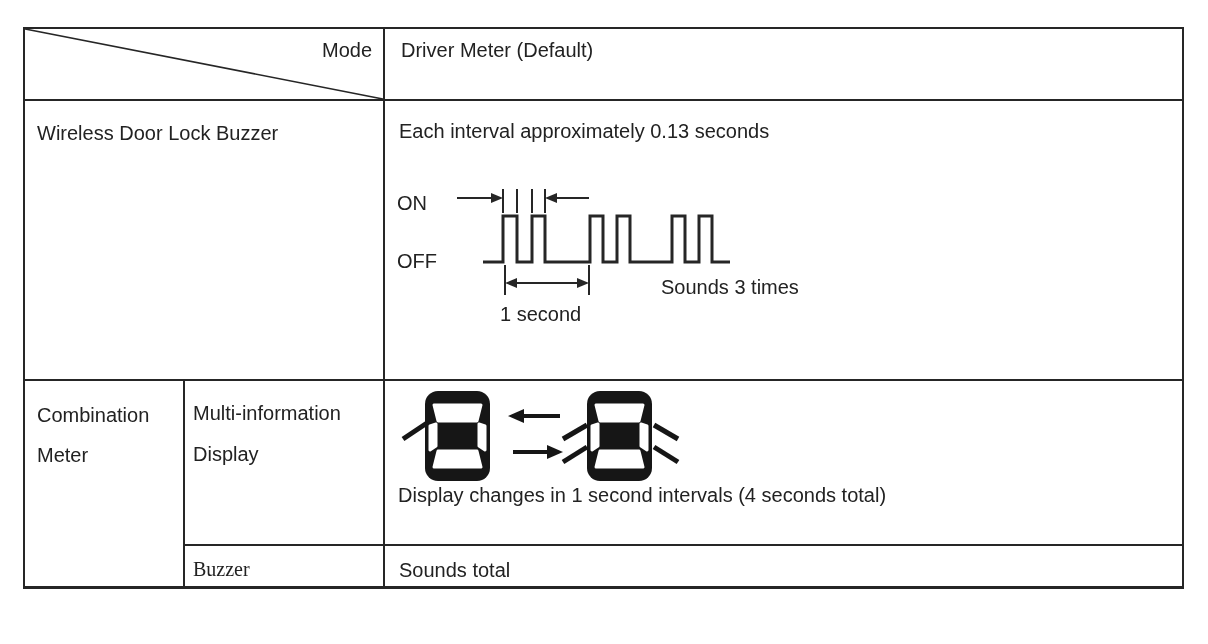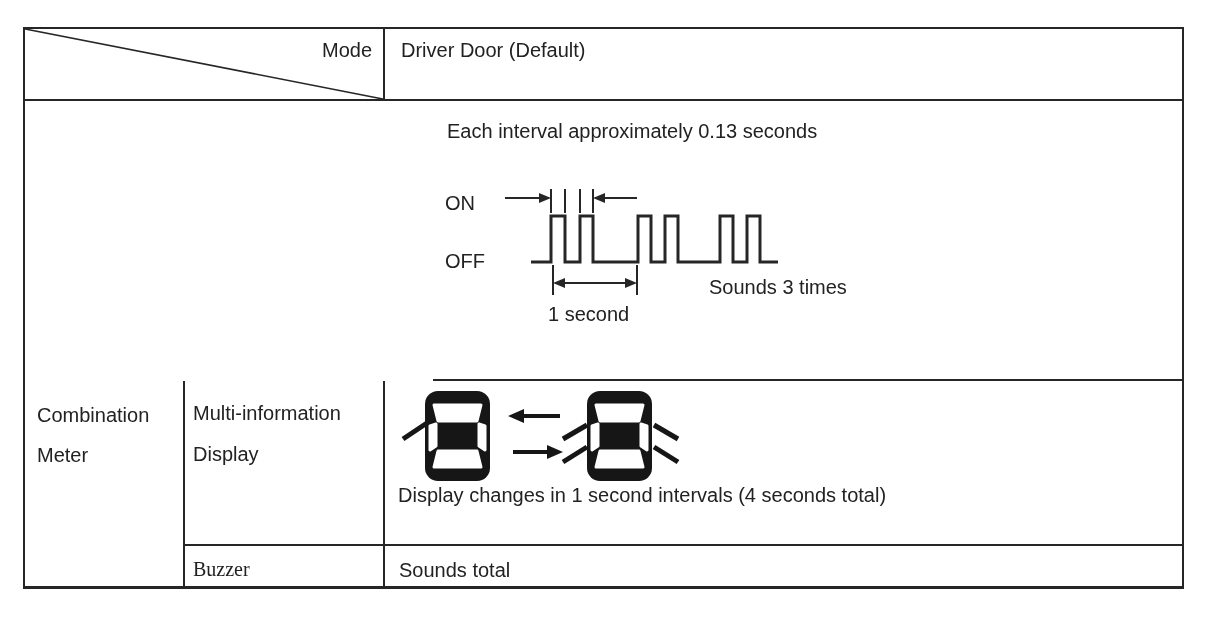--- a/index.html
+++ b/index.html
@@ -17,21 +17,21 @@
     grid-template-rows:72px 280px 165px auto;
     background:#fff;
   }
   .cell { position:relative; font-size:20px; line-height:24px; color:#222; }
   .b-r { border-right:2px solid #262626; }
   .b-b { border-bottom:2px solid #262626; }
 
   .c-head-left   { grid-column:1 / 3; grid-row:1; }
   .c-head-right  { grid-column:3; grid-row:1; padding:9px 10px 0 16px; }
   .c-wl-label    { grid-column:1 / 3; grid-row:2; padding:20px 10px 0 12px; }
-  .c-wl-content  { grid-column:3; grid-row:2;margin-left:48px; }
+  .c-wl-content  { grid-column:3; grid-row:2; }
   .c-combo       { grid-column:1; grid-row:3 / 5; padding:14px 12px 0 12px; line-height:40px; }
   .c-multi-label { grid-column:2; grid-row:3; padding:12px 8px 0 8px; line-height:41px; }
   .c-multi-content { grid-column:3; grid-row:3;text-align:right; }
   .c-buzzer-label  { grid-column:2; grid-row:4; padding:11px 8px 0 8px;font-family:Liberation Serif, serif; }
   .c-buzzer-content{ grid-column:3; grid-row:4; padding:12px 10px 0 14px; }
 
   .diag { position:absolute; left:0; top:0; width:100%; height:100%; }
   .diag line { stroke:#262626; stroke-width:1.6; }
   .mode-label { position:absolute; right:11px; top:9px; }
 
@@ -57,23 +57,26 @@
   <div class="tbl">
 
     <div class="cell c-head-left b-r b-b">
       <svg class="diag" viewBox="0 0 358 70" preserveAspectRatio="none" aria-hidden="true">
         <line x1="0" y1="0" x2="358" y2="70"></line>
       </svg>
       <span class="mode-label">Mode</span>
     </div>
 
     <div class="cell c-head-right b-b">
-      <span>Driver Door (Default)</span>
+      <span>Driver Meter (Default)</span>
     </div>
 
+    <div class="cell c-wl-label b-r b-b">
+      <span>Wireless Door Lock Buzzer</span>
+    </div>
 
     <div class="cell c-wl-content b-b">
       <div class="interval-text">Each interval approximately 0.13 seconds</div>
 
       <svg class="waveform" width="470" height="152" viewBox="0 0 470 152" aria-hidden="false">
 
         <text class="wf-text" x="4" y="28">ON</text>
         <text class="wf-text" x="4" y="86">OFF</text>
 
         <polyline class="wf-line" points="90,80 110,80 110,34 124,34 124,80 139,80 139,34 152,34 152,80

